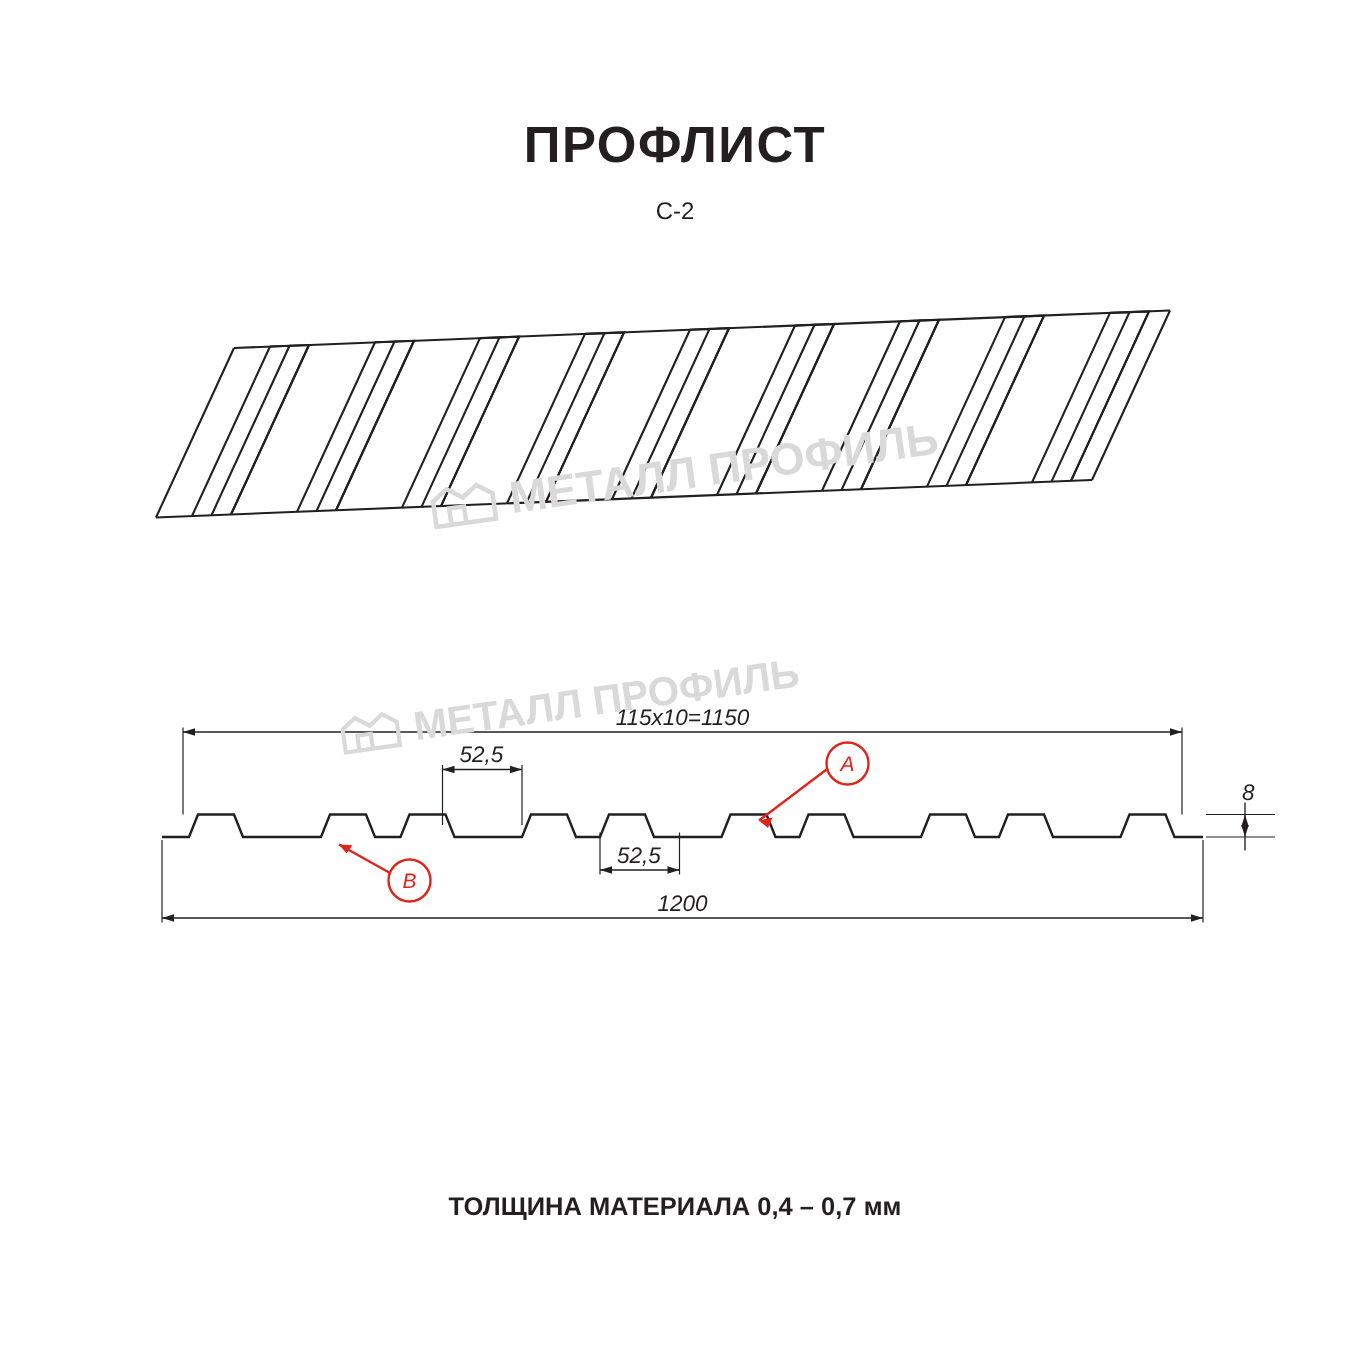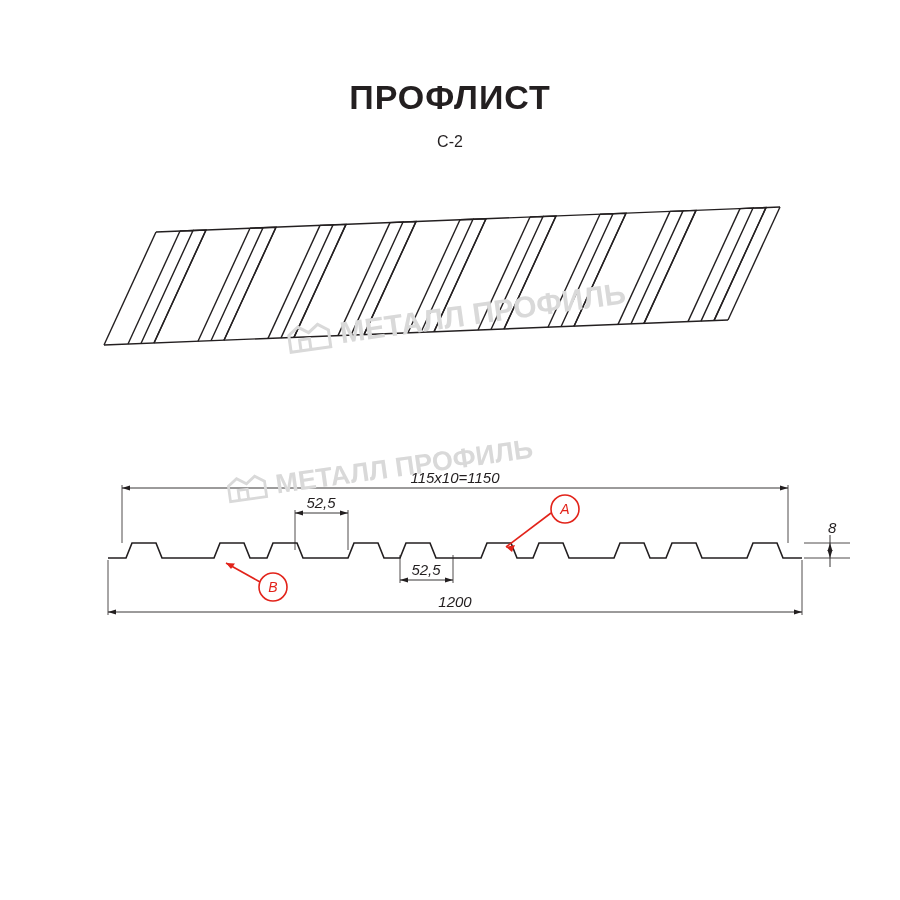--- a/index.html
+++ b/index.html
@@ -265,14 +265,15 @@
   </div>
 
   <div class="wm wm-2">
     <span class="wm-logo">
       <svg width="42" height="31" viewBox="0 0 46 34">
           <path d="M3 27 L3 10 L13 3 L23 10 L33 3 L43 10 L43 27 Z M13 27 L13 16 L23 16 L23 27" fill="none" stroke="#d9d9d9" stroke-width="3"></path>
         </svg>
     </span><span>МЕТАЛЛ ПРОФИЛЬ</span>
   </div>
 
+  <div class="footer-note">ТОЛЩИНА МАТЕРИАЛА 0,4 – 0,7 мм</div>
 
 </div>
 
 </body></html>

